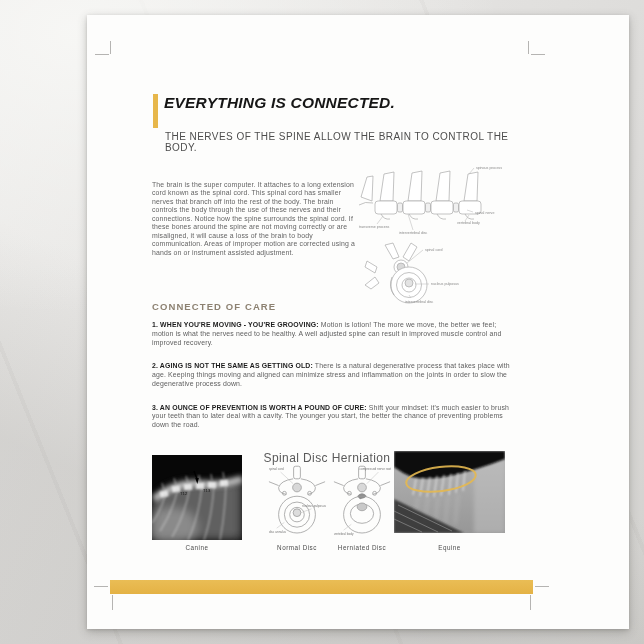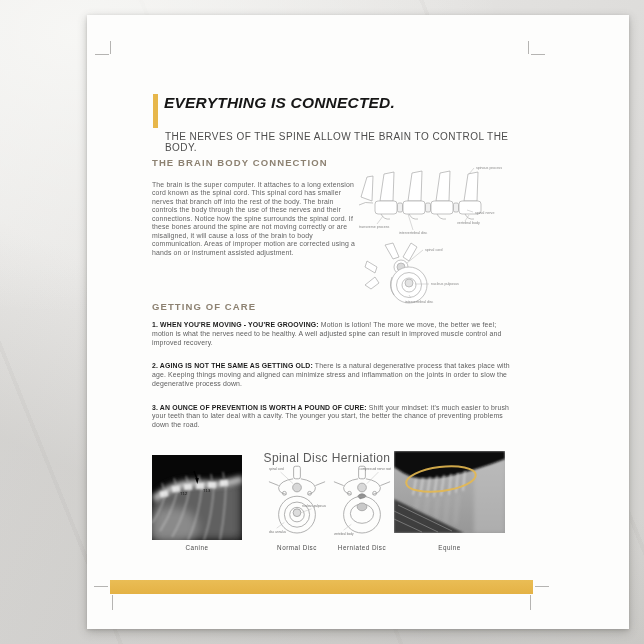--- a/index.html
+++ b/index.html
@@ -66,21 +66,20 @@
   <div class="crop" style="left:444px;top:39px;width:14px;height:1px;"></div>
   <div class="crop" style="left:7px;top:571px;width:14px;height:1px;"></div>
   <div class="crop" style="left:25px;top:580px;width:1px;height:15px;"></div>
   <div class="crop" style="left:448px;top:571px;width:14px;height:1px;"></div>
   <div class="crop" style="left:443px;top:580px;width:1px;height:15px;"></div>
 
   <div class="accent-bar"></div>
   <div class="title">EVERYTHING IS CONNECTED.</div>
   <div class="subtitle">THE NERVES OF THE SPINE ALLOW THE BRAIN TO CONTROL THE BODY.</div>
 
-  <div class="sec-heading" style="top:142px;">THE BRAIN BODY CONNECTION</div>
   <div class="body-copy">The brain is the super computer. It attaches to a long extension cord known as the spinal cord. This spinal cord has smaller nerves that branch off into the rest of the body. The brain controls the body through the use of these nerves and their connections. Notice how the spine surrounds the spinal cord. If these bones around the spine are not moving correctly or are misaligned, it will cause a loss of the brain to body communication. Areas of improper motion are corrected using a hands on or instrument assisted adjustment.</div>
 
   <svg class="abs" style="left:270px;top:146px;" width="152" height="146" viewBox="0 0 152 146">
     <g stroke="#a9a9a9" stroke-width=".7" fill="#ffffff">
       <path d="M2,44 Q8,40 16,42" fill="none"></path>
       <path d="M4,36 L10,16 L16,15 L15,40 Z"></path>
 
       <path d="M23,40 L27,13 L37,11 L36,40 Z"></path>
         <rect x="18" y="40" width="22" height="13" rx="3"></rect>
       <rect x="40.5" y="42" width="5" height="9" rx="1.5" fill="#f0f0f0"></rect>
@@ -134,21 +133,21 @@
           <path d="M46,57 L44,54"></path>
       </g>
       <g font-size="3.6" fill="#8a8a8a">
         <text x="60" y="10">spinal cord</text>
         <text x="66" y="44">nucleus pulposus</text>
         <text x="40" y="62">intervertebral disc</text>
       </g>
     </g>
   </svg>
 
-  <div class="sec-heading" style="top:286px;">GETTING OF CARE</div>
+  <div class="sec-heading" style="top:286px;">CONNECTED OF CARE</div>
   <div class="benefits">
     <div class="benefit"><b>1. WHEN YOU'RE MOVING - YOU'RE GROOVING:</b><span> Motion is lotion! The more we move, the better we feel; motion is what the nerves need to be healthy. A well adjusted spine can result in improved muscle control and improved recovery.</span></div>
     <div class="benefit"><b>2. AGING IS NOT THE SAME AS GETTING OLD:</b><span> There is a natural degenerative process that takes place with age. Keeping things moving and aligned can minimize stress and inflammation on the joints in order to slow the degenerative process down.</span></div>
     <div class="benefit"><b>3. AN OUNCE OF PREVENTION IS WORTH A POUND OF CURE:</b><span> Shift your mindset: it's much easier to brush your teeth than to later deal with a cavity. The younger you start, the better the chance of preventing problems down the road.</span></div>
   </div>
 
   <svg class="abs" style="left:65px;top:440px;" width="90" height="85" viewBox="0 0 90 85">
     <defs>
       <filter id="cb1" x="-40%" y="-40%" width="180%" height="180%">
           <feGaussianBlur stdDeviation="1"></feGaussianBlur>

